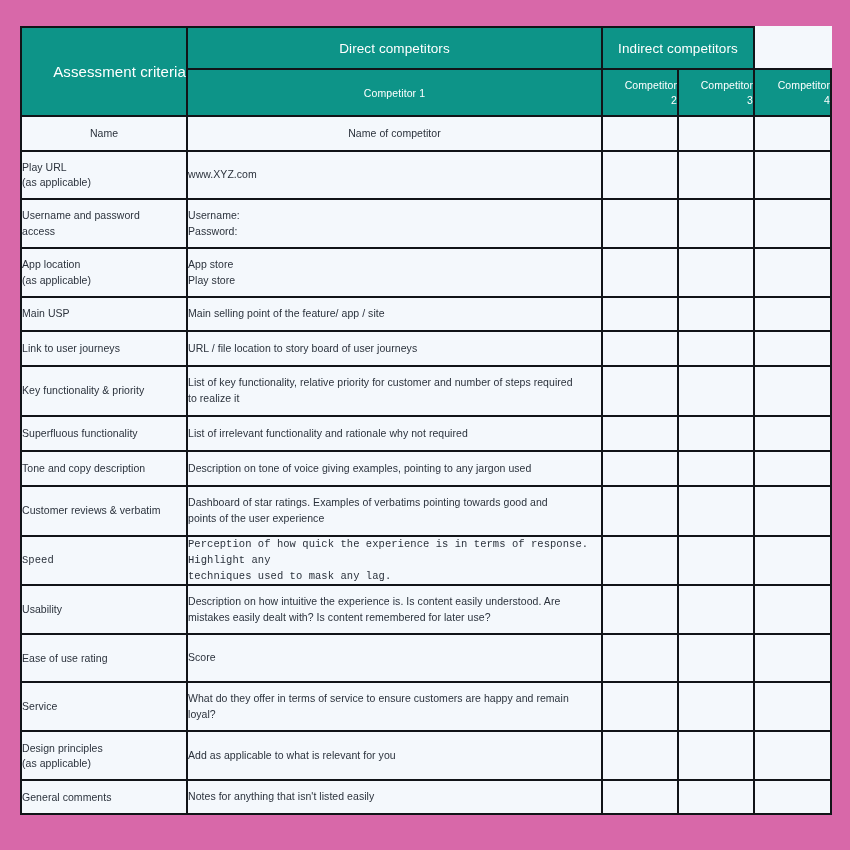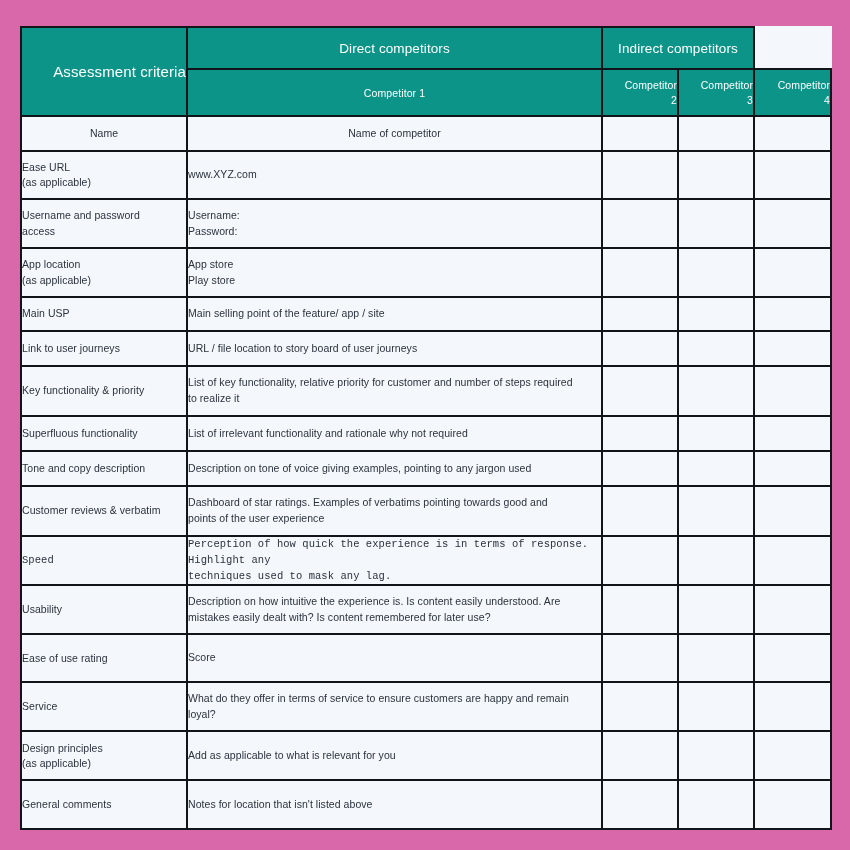--- a/index.html
+++ b/index.html
@@ -132,21 +132,21 @@
     </thead>
     <tbody id="tbody">
         <tr style="height: 35px; text-align: center;">
           <td class="criteria"><span>Name</span></td>
           <td class="detail"><span>Name of competitor</span></td>
           <td class="blank"></td>
           <td class="blank"></td>
           <td class="blank"></td>
         </tr>
         <tr style="height: 48px;">
-          <td class="criteria"><span>Ease URL</span><span class="l2">(as applicable)</span></td>
+          <td class="criteria"><span>Play URL</span><span class="l2">(as applicable)</span></td>
           <td class="detail"><span>www.XYZ.com</span></td>
           <td class="blank"></td>
           <td class="blank"></td>
           <td class="blank"></td>
         </tr>
         <tr style="height: 49px;">
           <td class="criteria"><span>Username and password</span><span class="l2">access</span></td>
           <td class="detail"><span>Username:</span><span class="l2">Password:</span></td>
           <td class="blank"></td>
           <td class="blank"></td>
@@ -229,23 +229,23 @@
           <td class="blank"></td>
           <td class="blank"></td>
         </tr>
         <tr style="height: 49px; margin-top: 48px;">
           <td class="criteria"><span>Design principles</span><span class="l2">(as applicable)</span></td>
           <td class="detail"><span>Add as applicable to what is relevant for you</span></td>
           <td class="blank"></td>
           <td class="blank"></td>
           <td class="blank"></td>
         </tr>
-        <tr style="height: 49px;">
+        <tr style="height: 34px;">
           <td class="criteria"><span>General comments</span></td>
-          <td class="detail"><span>Notes for location that isn't listed above</span></td>
+          <td class="detail"><span>Notes for anything that isn't listed easily</span></td>
           <td class="blank"></td>
           <td class="blank"></td>
           <td class="blank"></td>
         </tr>
       </tbody>
   </table>
 
 </div>
 
 </body></html>

